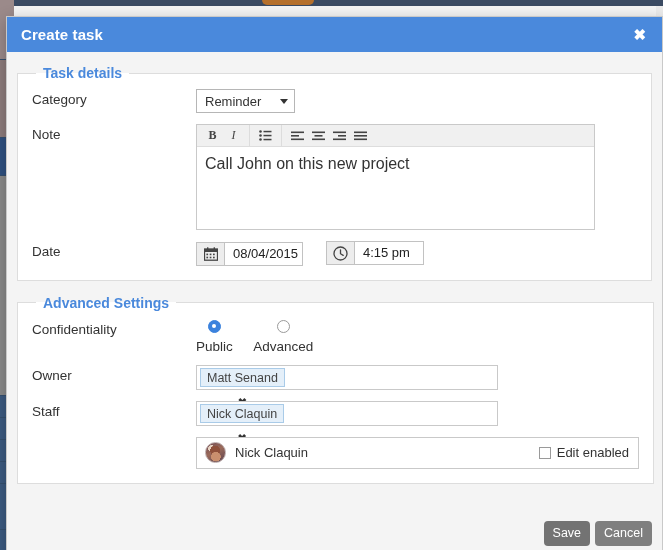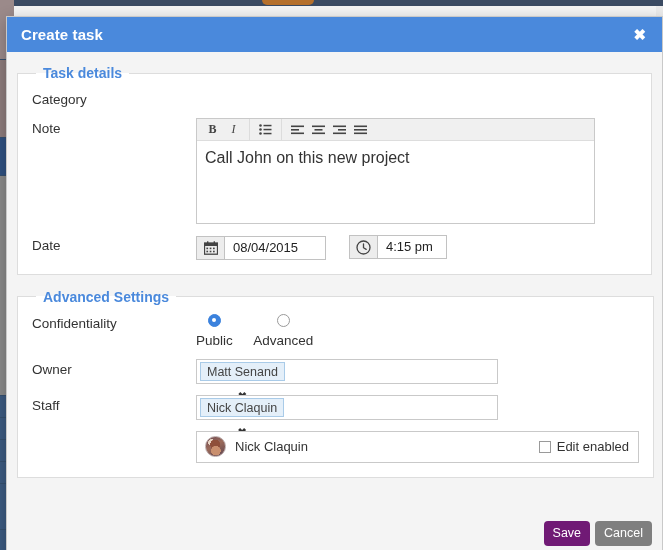--- a/index.html
+++ b/index.html
@@ -213,21 +213,21 @@
     cursor: pointer;
   }
   .ig-input {
     height: 24px;
     border: 1px solid #c2c2c2;
     background: #fff;
     font-size: 13px; color: #222;
     padding: 0 8px;
     line-height: 22px;
   }
-  .ig-input.date { width: 102px; }
+  .ig-input.date { width: 79px; }
   .ig-input.time { width: 70px; }
   .spacer-14 { display: inline-block; width: 14px; }
 
   
   .radio-wrap {
     display: inline-flex; align-items: center;
     gap: 6px; margin-right: 16px;
     cursor: pointer;
     font-size: 13.5px; color: #333; flex-direction: column;
   }
@@ -323,21 +323,21 @@
     font-family: "Liberation Sans", sans-serif;
     font-size: 12.5px;
     color: #fff;
     border-radius: 4px;
     cursor: pointer;
     padding: 0 9px;
     height: 25px;
     line-height: 25px;
   }
   .btn-gray { background: #7f7f7f; }
-  .btn-green { background: #701a75; }
+  .btn-green { background: #737373; }
   .btn-alert {
     background: #7b7b7b;
     height: 24px; line-height: 24px;
     font-size: 12.5px;
     font-weight: normal;
     padding: 0 10px;
   }
 </style>
 </head>
 <body>
@@ -378,20 +378,26 @@
     <div id="modal-close">✖</div>
   </div>
 
   <div id="modal-body">
 
     <fieldset class="section">
       <legend>Task details</legend>
 
       <div class="row">
         <div class="row-label">Category</div>
+        <div class="row-field">
+          <div class="select-box">
+            <span>Reminder</span>
+            <span class="caret"></span>
+          </div>
+        </div>
       </div>
 
       <div class="row">
         <div class="row-label">Note</div>
         <div class="row-field">
           <div class="editor">
             <div class="editor-toolbar">
               <div class="tb-group">
                 <div class="tb-btn bold">B</div>
                 <div class="tb-btn ital">I</div>

